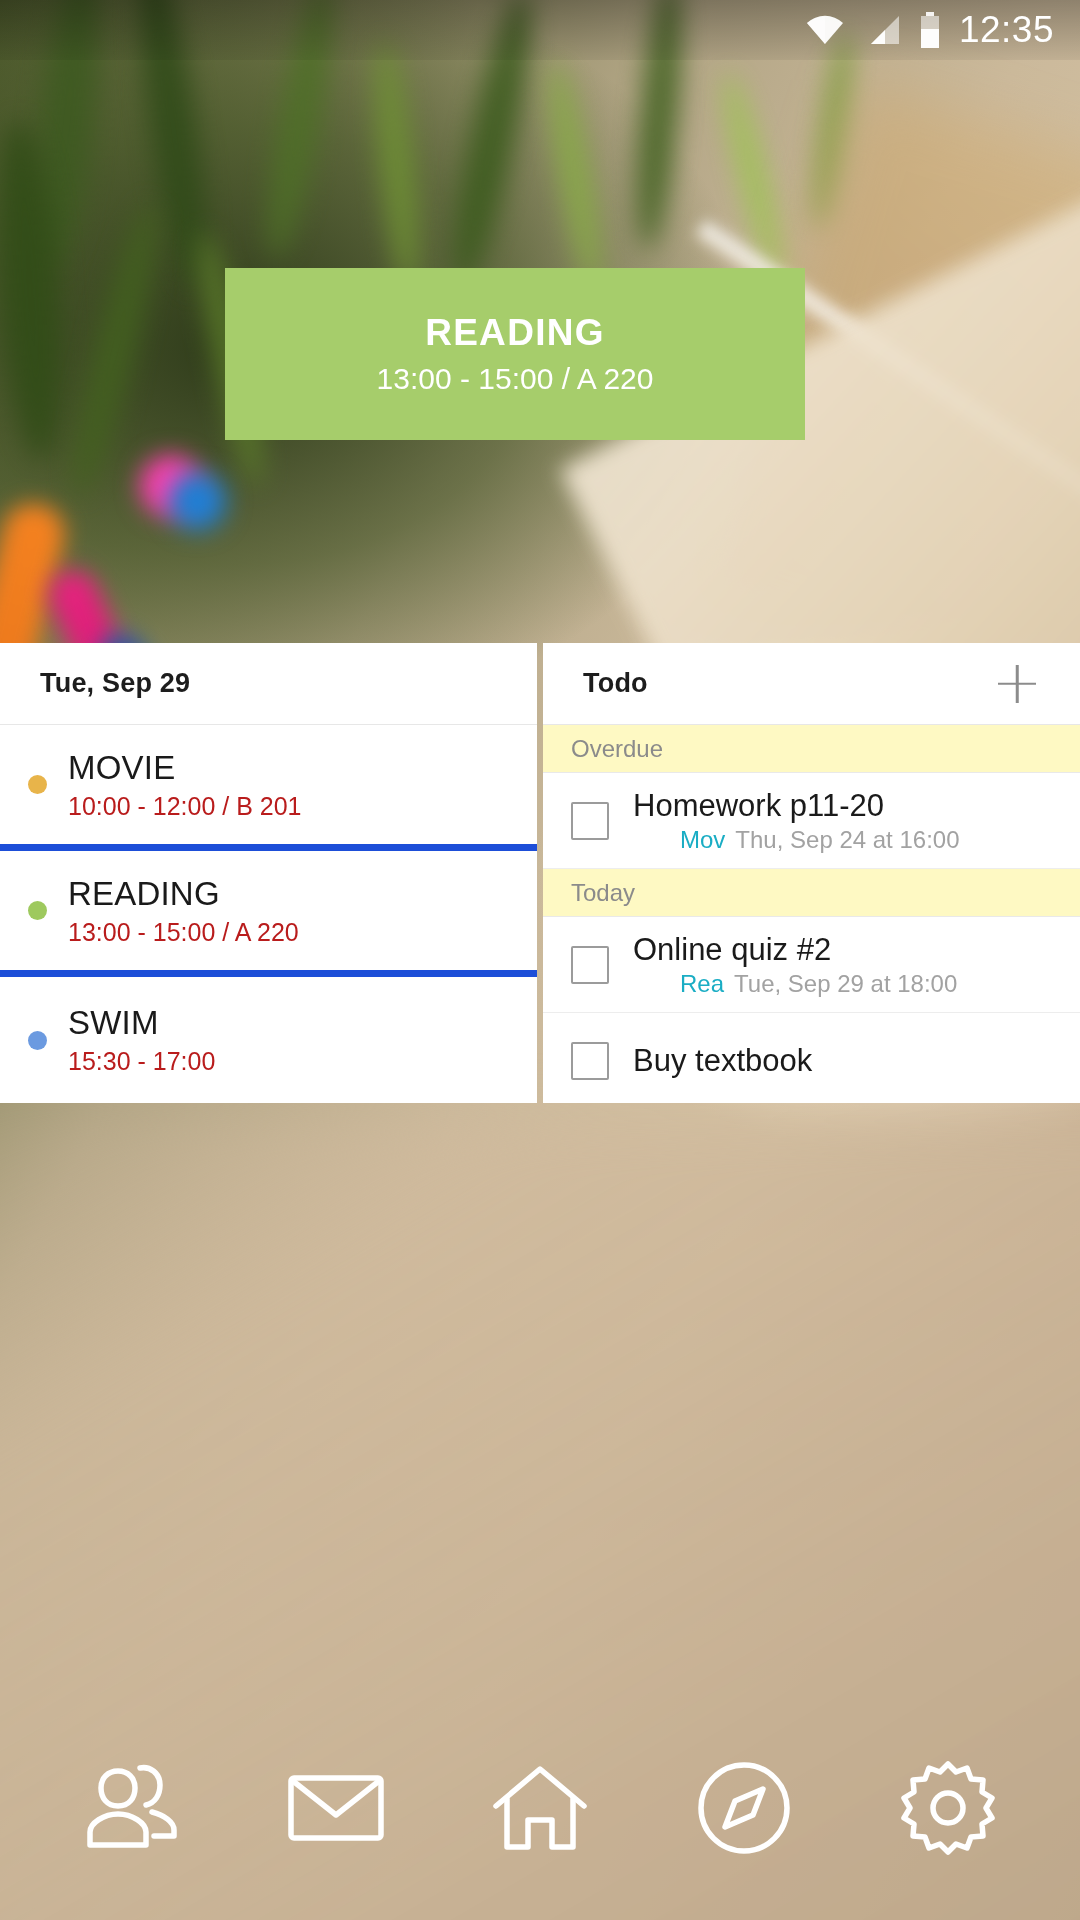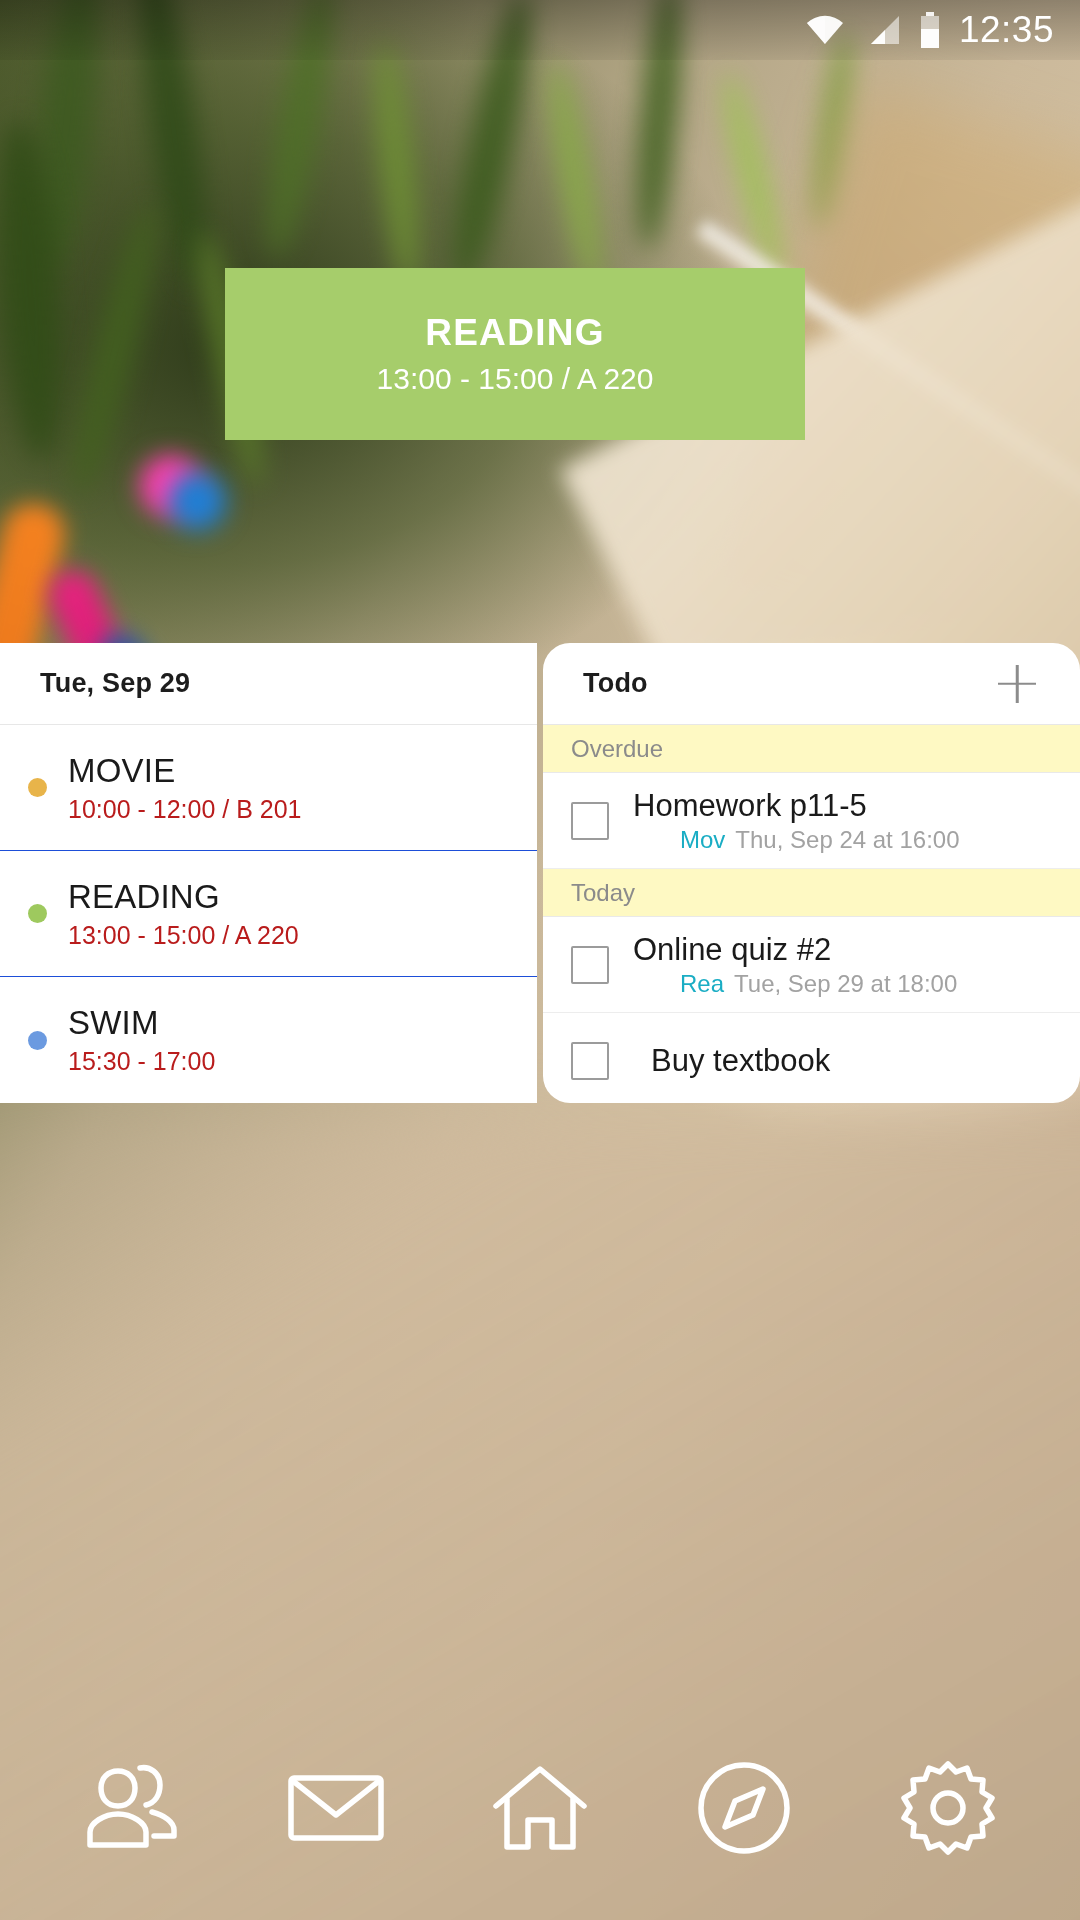--- a/index.html
+++ b/index.html
@@ -85,60 +85,60 @@
   #green-widget .gw-sub { color:#ffffff; font-size:30px; }
 
   
   #widget-row {
     position:absolute; left:0; top:643px; width:1080px; height:460px;
     display:flex; z-index:25;
   }
   .card { background:#ffffff; height:100%; overflow:hidden; }
   #agenda-card { width:537px; }
   .card-gap { width:6px; }
-  #todo-card { flex:1;border-radius:27px; }
+  #todo-card { flex:1; }
 
   .card-header {
     height:82px; display:flex; align-items:center;
     padding:0 40px; border-bottom:1px solid #e7e7e7;
     justify-content:space-between;
   }
   .card-title { font-size:27px; font-weight:bold; color:#1d1d1d; letter-spacing:0.2px; }
 
   .plus-btn {
     width:46px; height:46px; position:relative; cursor:pointer;
   }
   .plus-btn::before, .plus-btn::after {
     content:""; position:absolute; background:#8c8c8c;
   }
   .plus-btn::before { left:50%; top:4px; width:2.5px; height:38px; transform:translateX(-50%); }
   .plus-btn::after  { top:50%; left:4px; height:2.5px; width:38px; transform:translateY(-50%); }
 
   
   .event-row {
     height:126px; display:flex; align-items:center;
-    padding:0 28px; border-bottom:1px solid #1d4ed8;
+    padding:0 28px; border-bottom:7px solid #1d4ed8;
   }
   .event-row:last-child { border-bottom:none; }
   .ev-dot { width:19px; height:19px; border-radius:50%; flex:none; margin-right:21px; }
   .ev-text { display:flex; flex-direction:column; gap:5px; }
   .ev-title { font-size:33px; color:#1a1a1a; letter-spacing:0.2px; }
   .ev-sub   { font-size:25px; color:#b91c1c; }
 
   
   .todo-section {
     height:48px; background:#fef9c3; border-bottom:1px solid #e9e9e9;
     display:flex; align-items:center; padding:0 28px;
   }
   .todo-section span { font-size:24px; color:#8b8b8b; }
   .todo-row {
     height:96px; display:flex; align-items:center;
     padding:0 28px; border-bottom:1px solid #ededed;
   }
-  .todo-row:last-child { border-bottom:none;gap:18px; }
+  .todo-row:last-child { border-bottom:none; }
   .checkbox {
     width:38px; height:38px; border:2.5px solid #9b9b9b; border-radius:2px;
     flex:none; margin-right:24px; background:#fff;
   }
   .todo-text { display:flex; flex-direction:column; gap:2px; }
   .todo-title { font-size:31px; color:#1a1a1a; }
   .todo-meta { font-size:24px; display:flex; gap:10px; align-items:baseline; }
   .todo-tag { color:#1aadc4;margin-left:47px; }
   .todo-due { color:#a2a2a2; }
 
@@ -253,21 +253,21 @@
       <span class="plus-btn"></span>
     </div>
 
     <div class="todo-section">
       <span>Overdue</span>
     </div>
 
     <div class="todo-row">
       <span class="checkbox"></span>
       <span class="todo-text">
-        <span class="todo-title">Homework p11-5</span>
+        <span class="todo-title">Homework p11-20</span>
         <span class="todo-meta">
           <span class="todo-tag">Mov</span>
           <span class="todo-due">Thu, Sep 24 at 16:00</span>
         </span>
       </span>
     </div>
 
     <div class="todo-section">
       <span>Today</span>
     </div>

